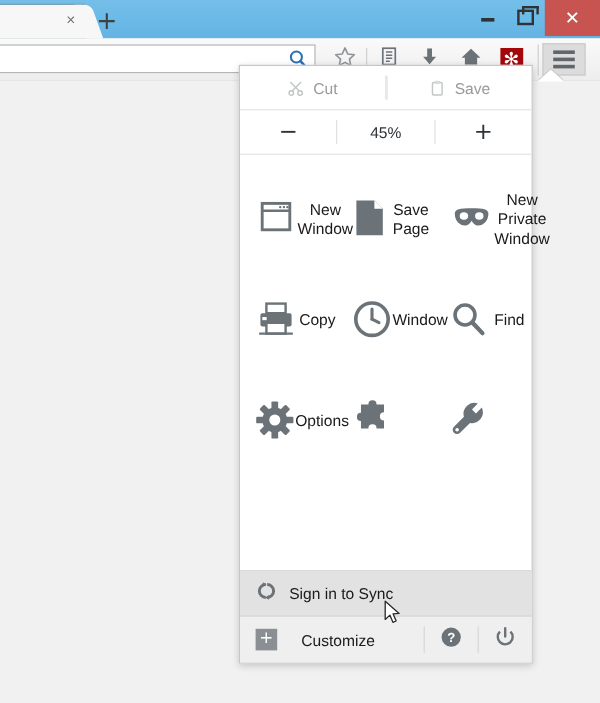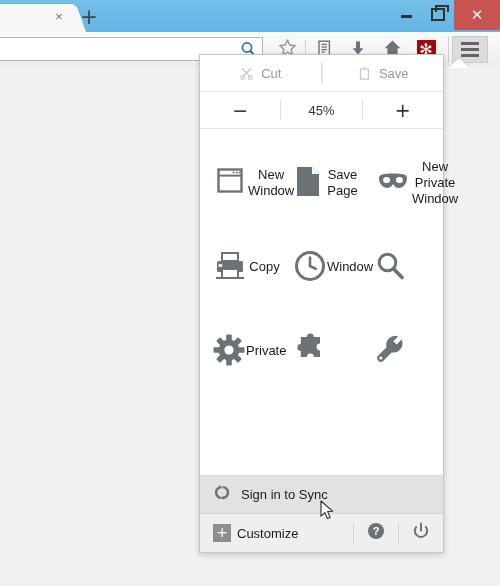--- a/index.html
+++ b/index.html
@@ -348,21 +348,21 @@
   }
 
   .footer {
     display: flex;
     align-items: center;
     height: 38px;
     background: #efefef;
     padding-left: 13px;
   }
   .footer .lbl {
-    margin-left: 6px;
+    margin-left: 20px;
     font-size: 13px;
     color: #1a1a1a;
   }
   .footer-spacer { flex: 1; }
   .footer-btn {
     width: 44px;
     height: 38px;
     display: flex;
     align-items: center;
     justify-content: center;
@@ -574,36 +574,37 @@
       </div>
 
 
       <div class="grid-item">
         <span class="ico">
           <svg width="32" height="32" viewBox="0 0 32 32">
             <circle cx="13.5" cy="12.5" r="8.3" fill="none" stroke="#6b7378" stroke-width="3"></circle>
             <line x1="19.6" y1="18.8" x2="28" y2="27.6" stroke="#6b7378" stroke-width="3.6" stroke-linecap="round"></line>
           </svg>
         </span>
+        <span class="lbl">Find</span>
       </div>
 
       <div class="grid-item">
         <span class="ico">
           <svg width="34" height="34" viewBox="0 0 34 34">
             <g fill="#6b7378">
               <rect x="14.2" y="1.5" width="5.6" height="31" rx="1"></rect>
               <rect x="14.2" y="1.5" width="5.6" height="31" rx="1" transform="rotate(45 17 17)"></rect>
               <rect x="14.2" y="1.5" width="5.6" height="31" rx="1" transform="rotate(90 17 17)"></rect>
               <rect x="14.2" y="1.5" width="5.6" height="31" rx="1" transform="rotate(135 17 17)"></rect>
               <circle cx="17" cy="17" r="10.4"></circle>
             </g>
             <circle cx="17" cy="17" r="4.6" fill="#ffffff"></circle>
           </svg>
         </span>
-        <span class="lbl">Private</span>
+        <span class="lbl">Options</span>
       </div>
 
       <div class="grid-item">
         <span class="ico">
           <svg width="34" height="34" viewBox="0 0 34 34">
             <path d="M14,4 a3.4,3.4 0 0 1 6.8,0 h6.2 v6.6 a3.4,3.4 0 0 0 0,6.8 v6.6 h-6.2 a3.4,3.4 0 0 0 -6.8,0 h-6.2 v-6.2 a3.4,3.4 0 0 1 0,-6.8 v-7 z" fill="#6b7378"></path>
           </svg>
         </span>
       </div>
 

